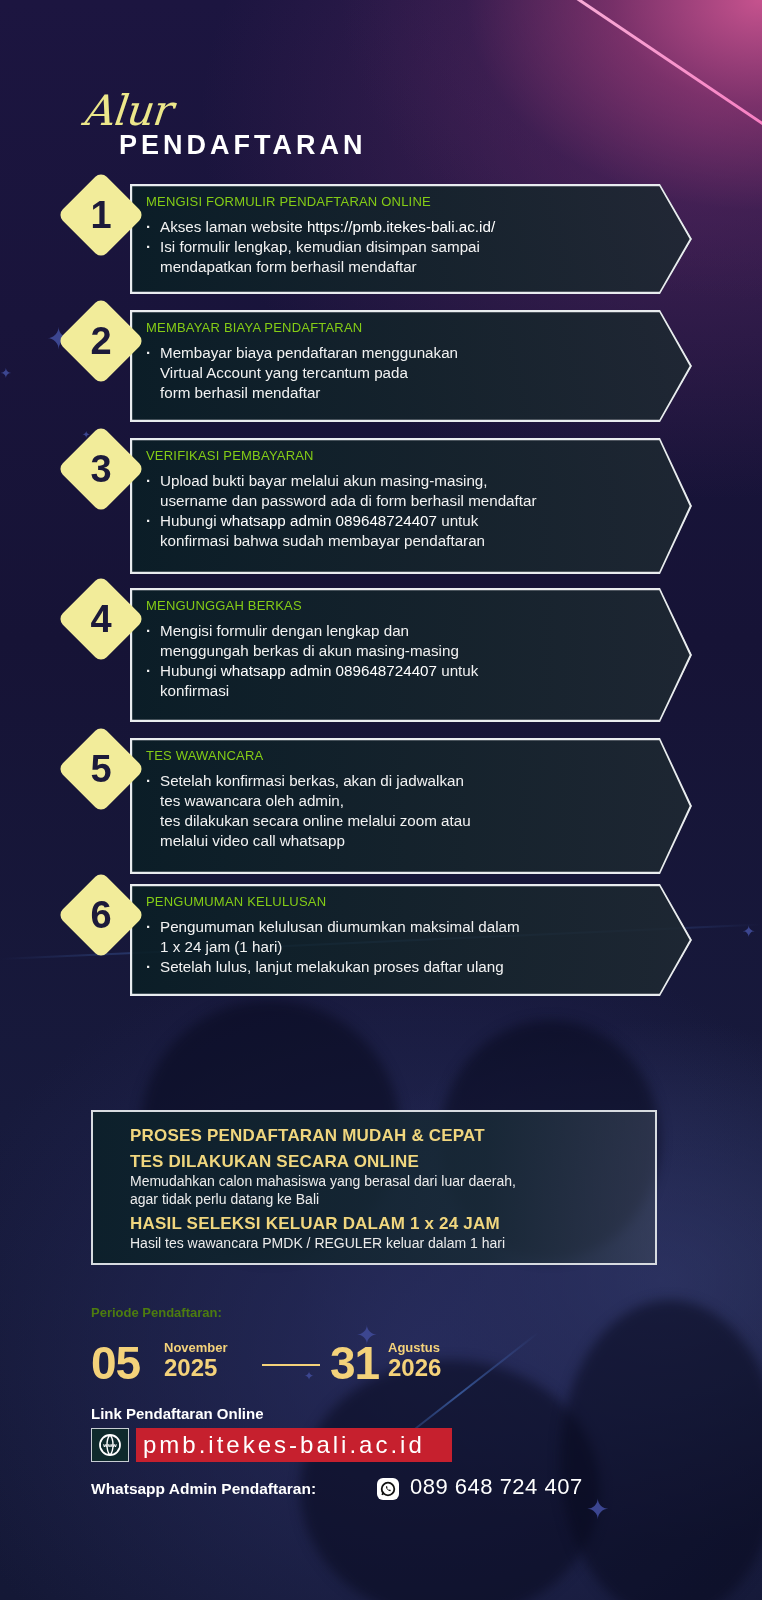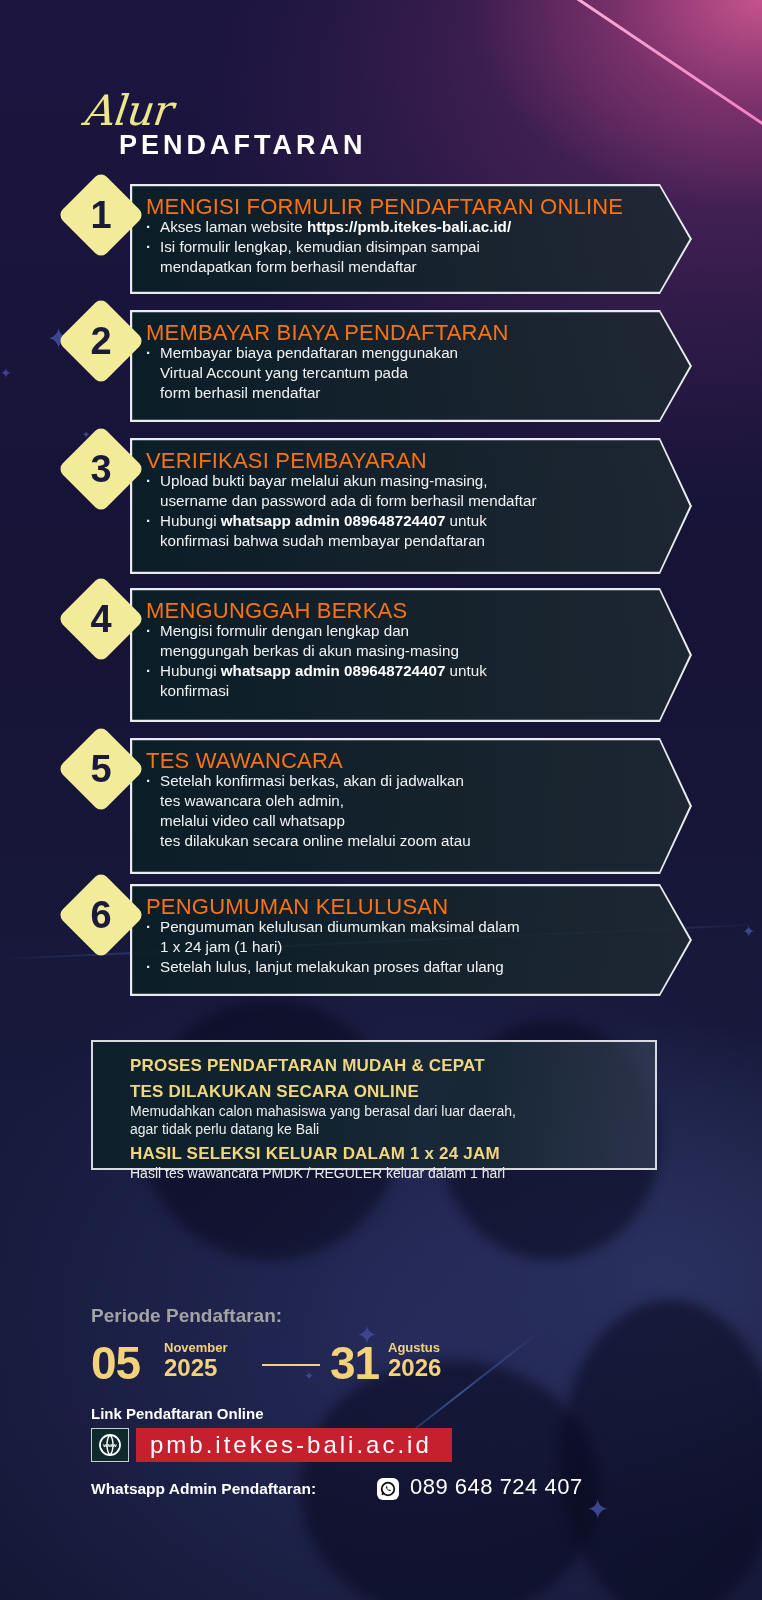--- a/index.html
+++ b/index.html
@@ -57,57 +57,57 @@
     background: #f2ec9a; transform: rotate(45deg);
     border-radius: 8px;
   }
   .step-num {
     position: absolute; left: 4px; width: 62px; height: 62px;
     display: flex; align-items: center; justify-content: center;
     font-size: 38px; font-weight: bold; color: #1c1a3a;
   }
   .step-title {
     position: absolute; left: 80px; top: 10px;
-    font-size: 22px; color: #f97316; letter-spacing: 0.2px; white-space: nowrap;
+    font-size: 13px; color: #84cc16; letter-spacing: 0.2px; white-space: nowrap;
   }
   .step-list { position: absolute; left: 80px; top: 33px; list-style: none; }
   .step-list li {
     font-size: 15.2px; line-height: 20px; color: #f2f2f2; padding-left: 14px; position: relative; white-space: nowrap;
   }
   .step-list li::before { content: "\00B7"; position: absolute; left: 0; top: 0; font-weight: bold; }
-  .step-list b { font-weight: bold; color: #ffffff; }
+  .step-list b { font-weight: normal; color: #ffffff; }
 
   
   .features {
-    position: absolute; left: 91px; top: 1040px; width: 566px; height: 130px;
+    position: absolute; left: 91px; top: 1110px; width: 566px; height: 155px;
     border: 2px solid #d7dbe0;
     background: linear-gradient(90deg, rgba(12,32,42,0.95) 0%, rgba(25,42,55,0.88) 70%, rgba(60,70,90,0.6) 100%);
     padding: 14px 0 0 37px;
   }
   .feat-title { font-size: 17px; font-weight: bold; color: #f0d67e; letter-spacing: 0.2px; margin-top: 6px; }
   .feat-title:first-child { margin-top: 0; }
   .feat-desc { font-size: 14px; line-height: 18px; color: #ececec; }
 
   
-  .period-label { position: absolute; left: 91px; top: 1305px; font-size: 19px; font-weight: bold; color: #a3a3a3; }
+  .period-label { position: absolute; left: 91px; top: 1305px; font-size: 13px; font-weight: bold; color: #4d7c0f; }
   .big-date { position: absolute; top: 1336px; font-size: 46px; font-weight: bold; color: #f4d27a; letter-spacing: -1px; }
   .date-month { position: absolute; font-size: 13px; font-weight: bold; color: #f4d27a; }
   .date-year { position: absolute; font-size: 24px; font-weight: bold; color: #f4d27a; }
   .date-line { position: absolute; left: 262px; top: 1364px; width: 58px; height: 2px; background: #f4d27a; }
 
   .link-label { position: absolute; left: 91px; top: 1405px; font-size: 15px; font-weight: bold; color: #ffffff; }
   .web-icon-box {
     position: absolute; left: 91px; top: 1428px; width: 38px; height: 34px;
     border: 1.5px solid #c7ccd2; background: #0f2a2c;
     display: flex; align-items: center; justify-content: center;
   }
   .link-box {
     position: absolute; left: 136px; top: 1428px; width: 316px; height: 34px;
     background: #c6202e; color: #ffffff;
-    font-size: 24px; letter-spacing: 3px; padding-left: 14px; line-height: 34px; white-space: nowrap;
+    font-size: 24px; letter-spacing: 3px; padding-left: 7px; line-height: 34px; white-space: nowrap;
   }
   .wa-label { position: absolute; left: 91px; top: 1480px; font-size: 15.5px; font-weight: bold; color: #ffffff; }
   .wa-icon {
     position: absolute; left: 377px; top: 1478px; width: 22px; height: 22px; border-radius: 6px; background: #ffffff;
     display: flex; align-items: center; justify-content: center;
   }
   .wa-number { position: absolute; left: 410px; top: 1474px; font-size: 22px; color: #ffffff; letter-spacing: 0.5px; text-align: right; }
 </style>
 <style>.step-list li.cont::before{content:"";}</style></head>
 <body>
@@ -201,22 +201,22 @@
         <svg width="562" height="136">
           <polygon points="1,1 530,1 561,68 530,135 1,135" fill="none" stroke="#e9ecef" stroke-width="2.4"></polygon>
         </svg>
       </div>
       <div class="step-diamond" style="top: 0px;"></div>
       <div class="step-num" style="top: 0px;">5</div>
       <div class="step-title">TES WAWANCARA</div>
       <ul class="step-list">
         <li><span>Setelah konfirmasi berkas, akan di jadwalkan</span></li>
         <li class="cont"><span>tes wawancara oleh admin,</span></li>
+        <li class="cont"><span>tes dilakukan secara online melalui zoom atau</span></li>
         <li class="cont"><span>melalui video call whatsapp</span></li>
-        <li class="cont"><span>tes dilakukan secara online melalui zoom atau</span></li>
       </ul>
     </div>
     <div class="step" style="top: 884px; height: 112px;">
       <div class="step-box" style="width: 562px; height: 112px; clip-path: polygon(0px 0px, 530px 0px, 562px 56px, 530px 112px, 0px 112px);">
         <svg width="562" height="112">
           <polygon points="1,1 530,1 561,56 530,111 1,111" fill="none" stroke="#e9ecef" stroke-width="2.4"></polygon>
         </svg>
       </div>
       <div class="step-diamond" style="top: 0px;"></div>
       <div class="step-num" style="top: 0px;">6</div>

